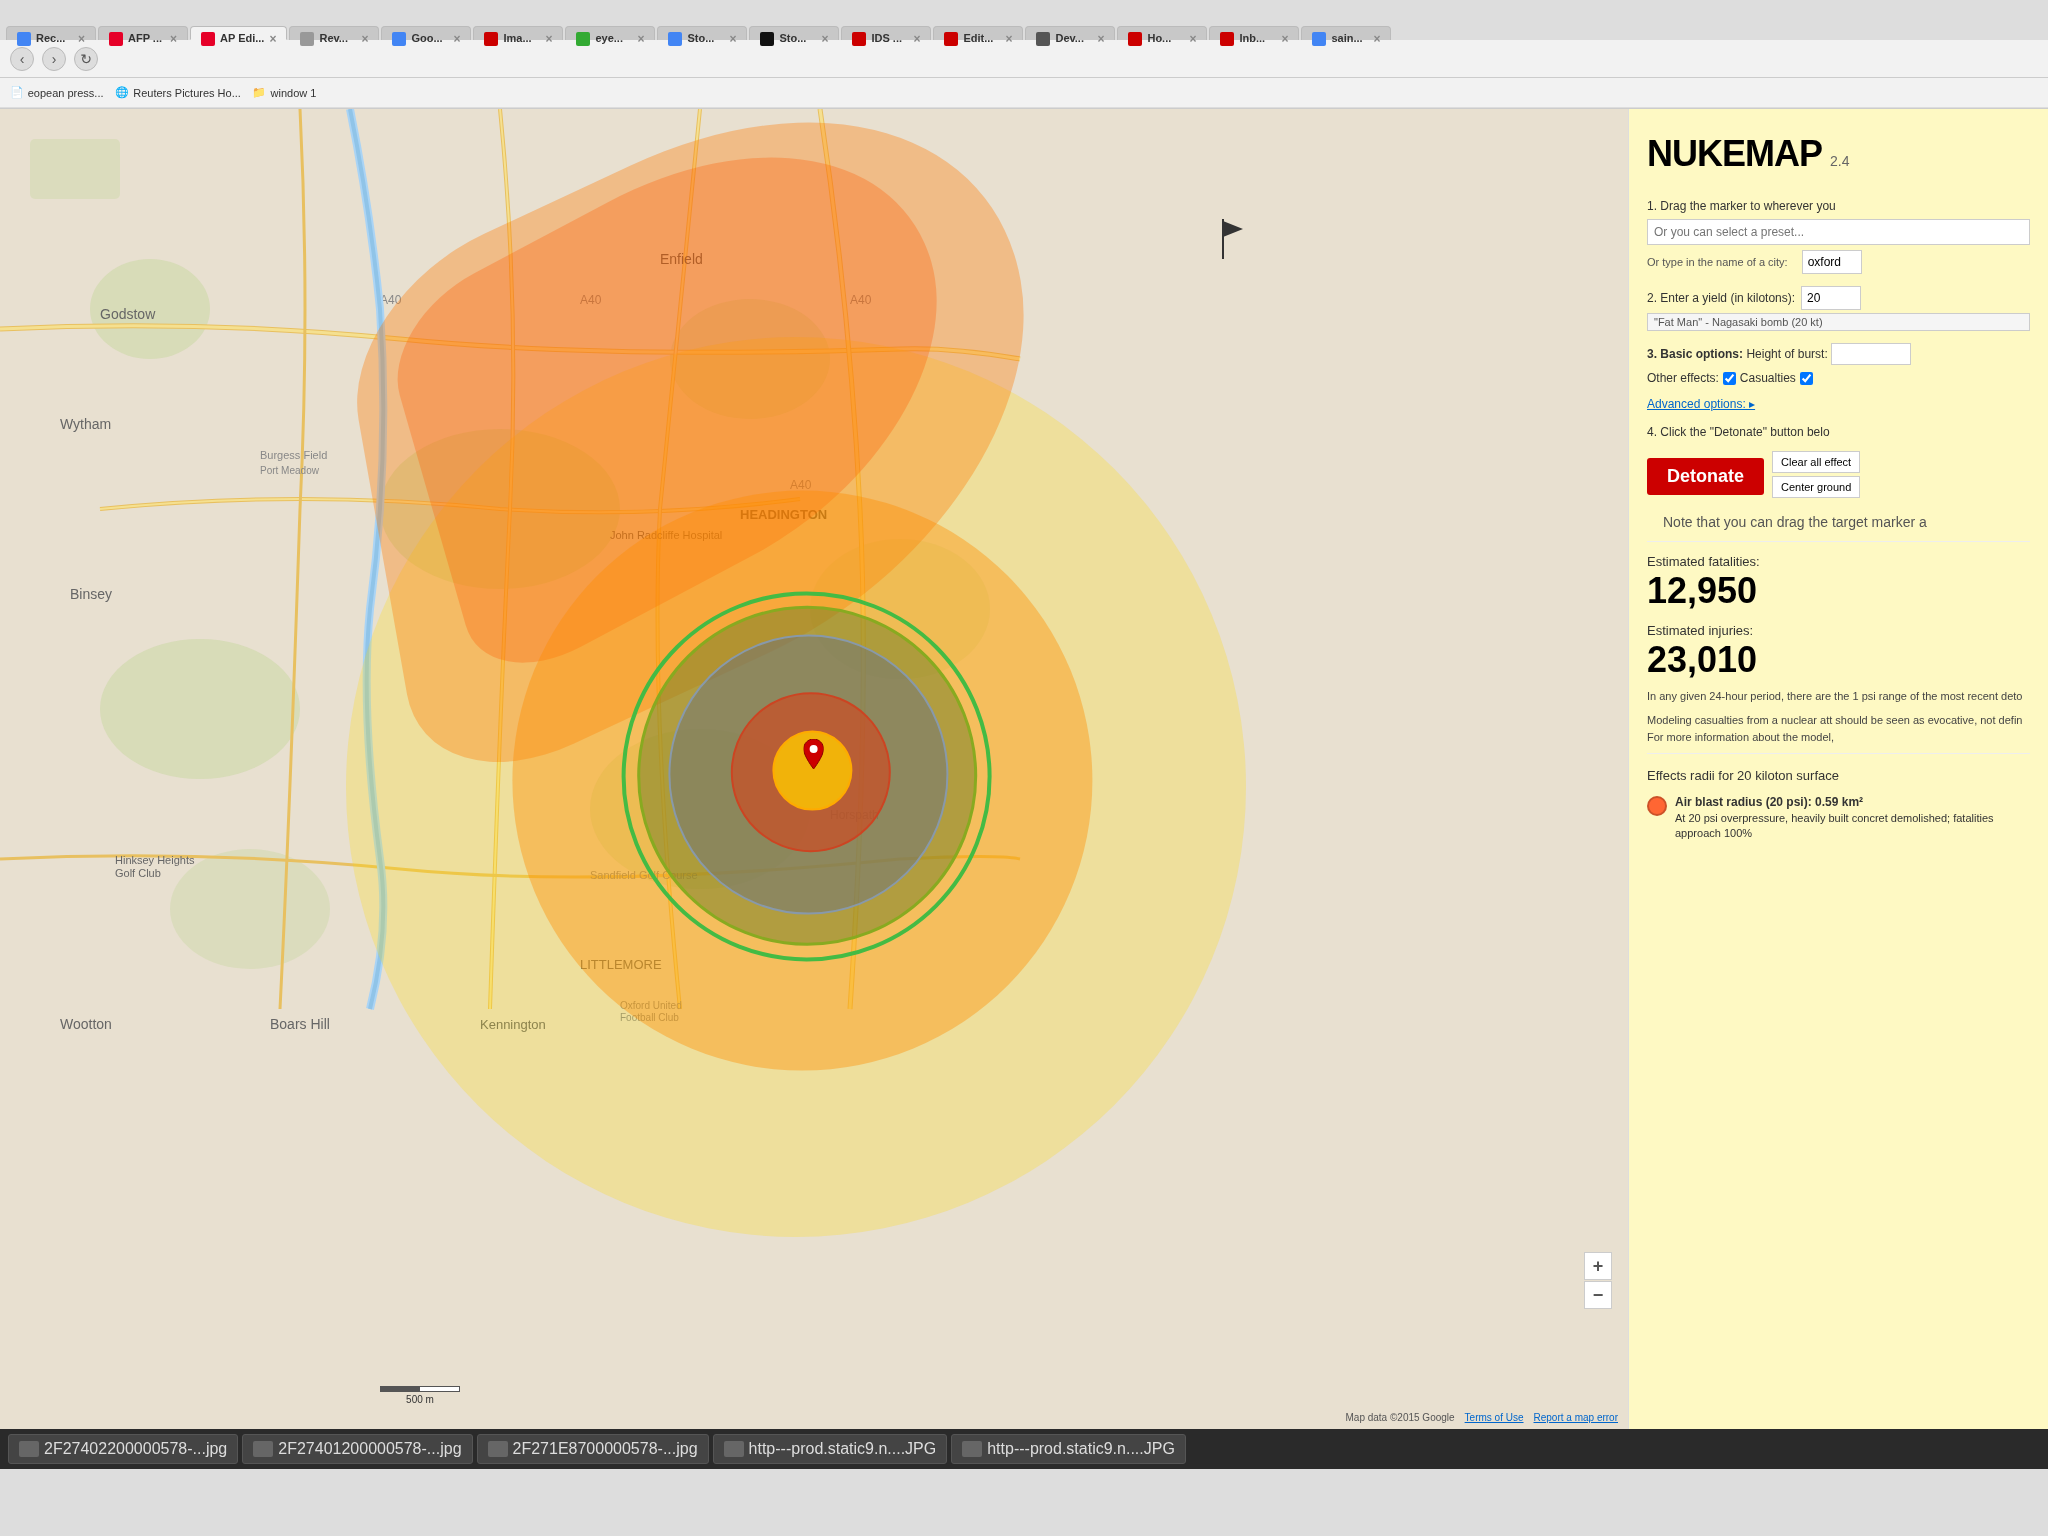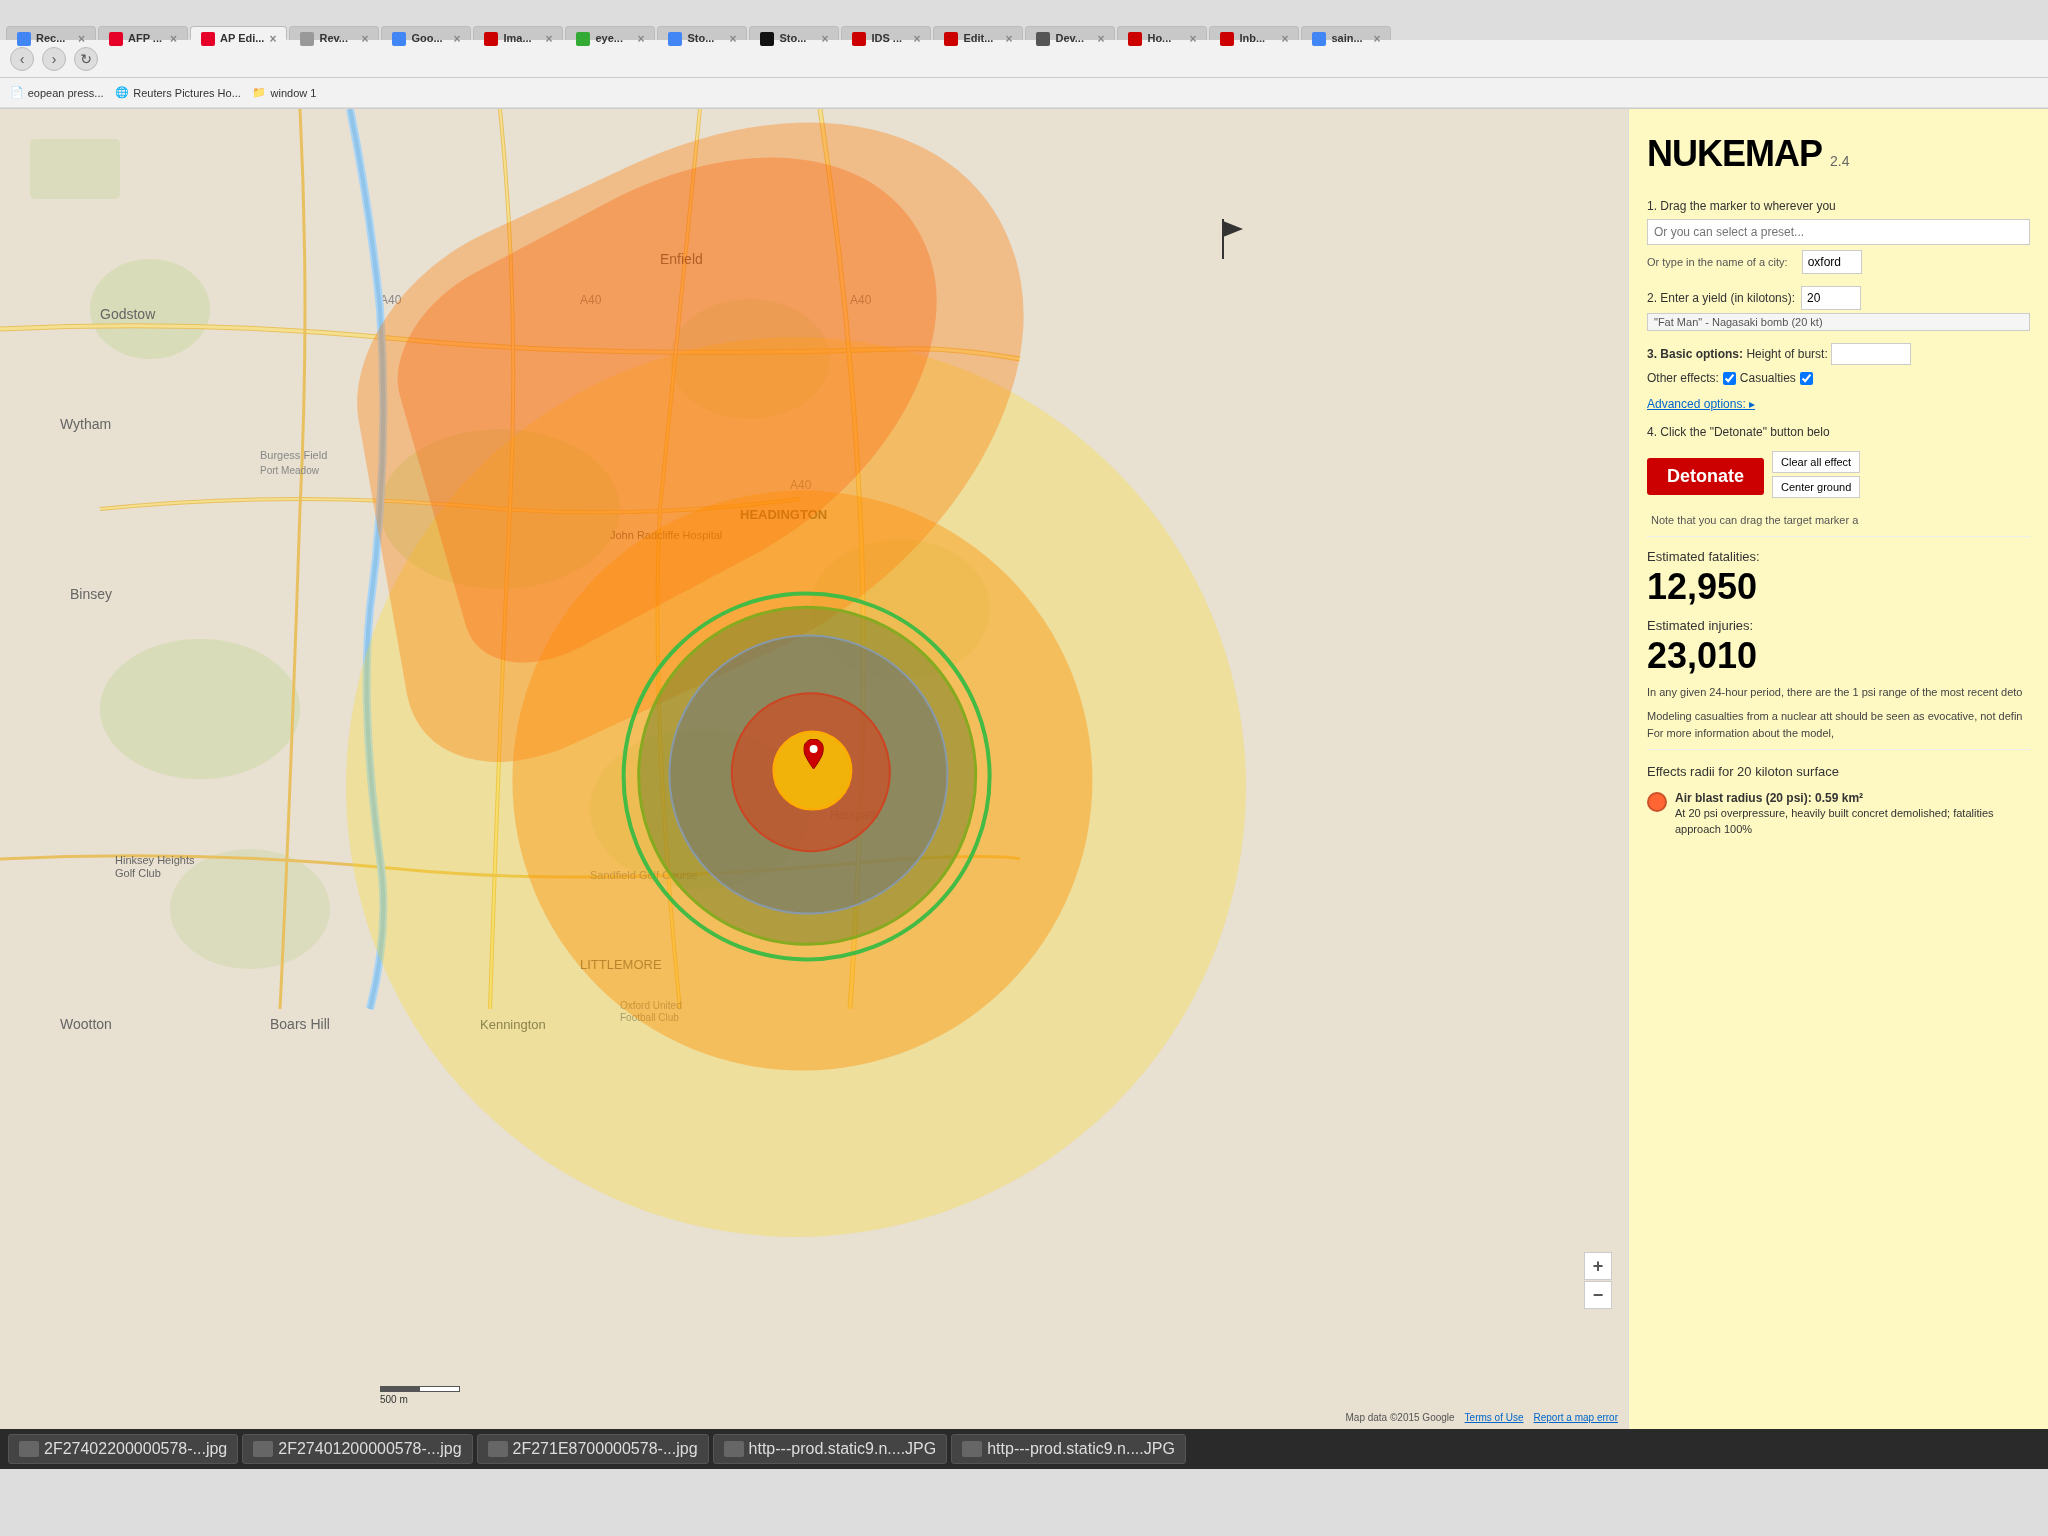--- a/index.html
+++ b/index.html
@@ -41,21 +41,21 @@
     .yield-preset { font-size: 11px; color: #555; border: 1px solid #ccc; padding: 2px 6px; background: #f5f5f5; width: 100%; margin-top: 3px; }
 
     .basic-options { font-size: 12px; margin-bottom: 8px; }
 
     .advanced-link { color: #0066cc; font-size: 12px; text-decoration: underline; cursor: pointer; }
 
     .detonate-row { display: flex; align-items: center; gap: 8px; margin: 10px 0; }
     .detonate-btn { background: #cc0000; color: white; font-size: 18px; font-weight: bold; padding: 8px 20px; border: none; cursor: pointer; border-radius: 3px; }
     .clear-btn { background: white; border: 1px solid #ccc; font-size: 11px; padding: 4px 8px; cursor: pointer; display: block; margin-bottom: 3px; }
 
-    .note-text { font-size: 11px; color: #555; margin: 8px 4px; line-height: 1.4; }
+    .note-text { font-size: 14px; color: #555; margin: 8px 16px; line-height: 1.4; }
 
     .stat-label { font-size: 13px; color: #333; margin-top: 10px; }
     .stat-value { font-size: 36px; font-weight: bold; color: #000; line-height: 1.1; }
 
     .description-text { font-size: 11px; color: #444; margin: 8px 0; line-height: 1.5; }
 
     .effects-header { font-size: 13px; font-weight: normal; color: #333; margin: 12px 0 8px; }
 
     .effect-item { display: flex; gap: 8px; margin-bottom: 10px; }
     .effect-circle { width: 20px; height: 20px; border-radius: 50%; flex-shrink: 0; margin-top: 2px; border: 2px solid rgba(0,0,0,0.2); }
@@ -68,21 +68,21 @@
 
     
     .taskbar { height: 40px; background: #2a2a2a; display: flex; align-items: center; padding: 0 8px; gap: 4px; overflow: hidden; }
     .taskbar-item { display: flex; align-items: center; gap: 5px; padding: 3px 10px; background: #444; border: 1px solid #555; border-radius: 3px; font-size: 16px; color: #ddd; height: 30px; min-width: 160px; }
     .taskbar-thumb { width: 20px; height: 16px; background: #666; border-radius: 2px; flex-shrink: 0; }
 
     
     .map-attribution { position: absolute; bottom: 6px; right: 10px; font-size: 10px; color: #555; display: flex; gap: 10px; }
 
     
-    .map-scale { position: absolute; bottom: 24px; left: 380px; display: flex; flex-direction: column; }
+    .map-scale { position: absolute; bottom: 24px; left: 380px; display: flex; flex-direction: column; align-items: center; }
     .scale-bar { width: 80px; height: 6px; border: 1px solid #555; background: linear-gradient(to right, #555 50%, white 50%); }
     .scale-label { font-size: 10px; color: #333; margin-top: 2px; }
   </style>
 </head>
 <body>
 
 <div class="browser-chrome">
 
   <div class="tab-bar">
     <div class="tab">

